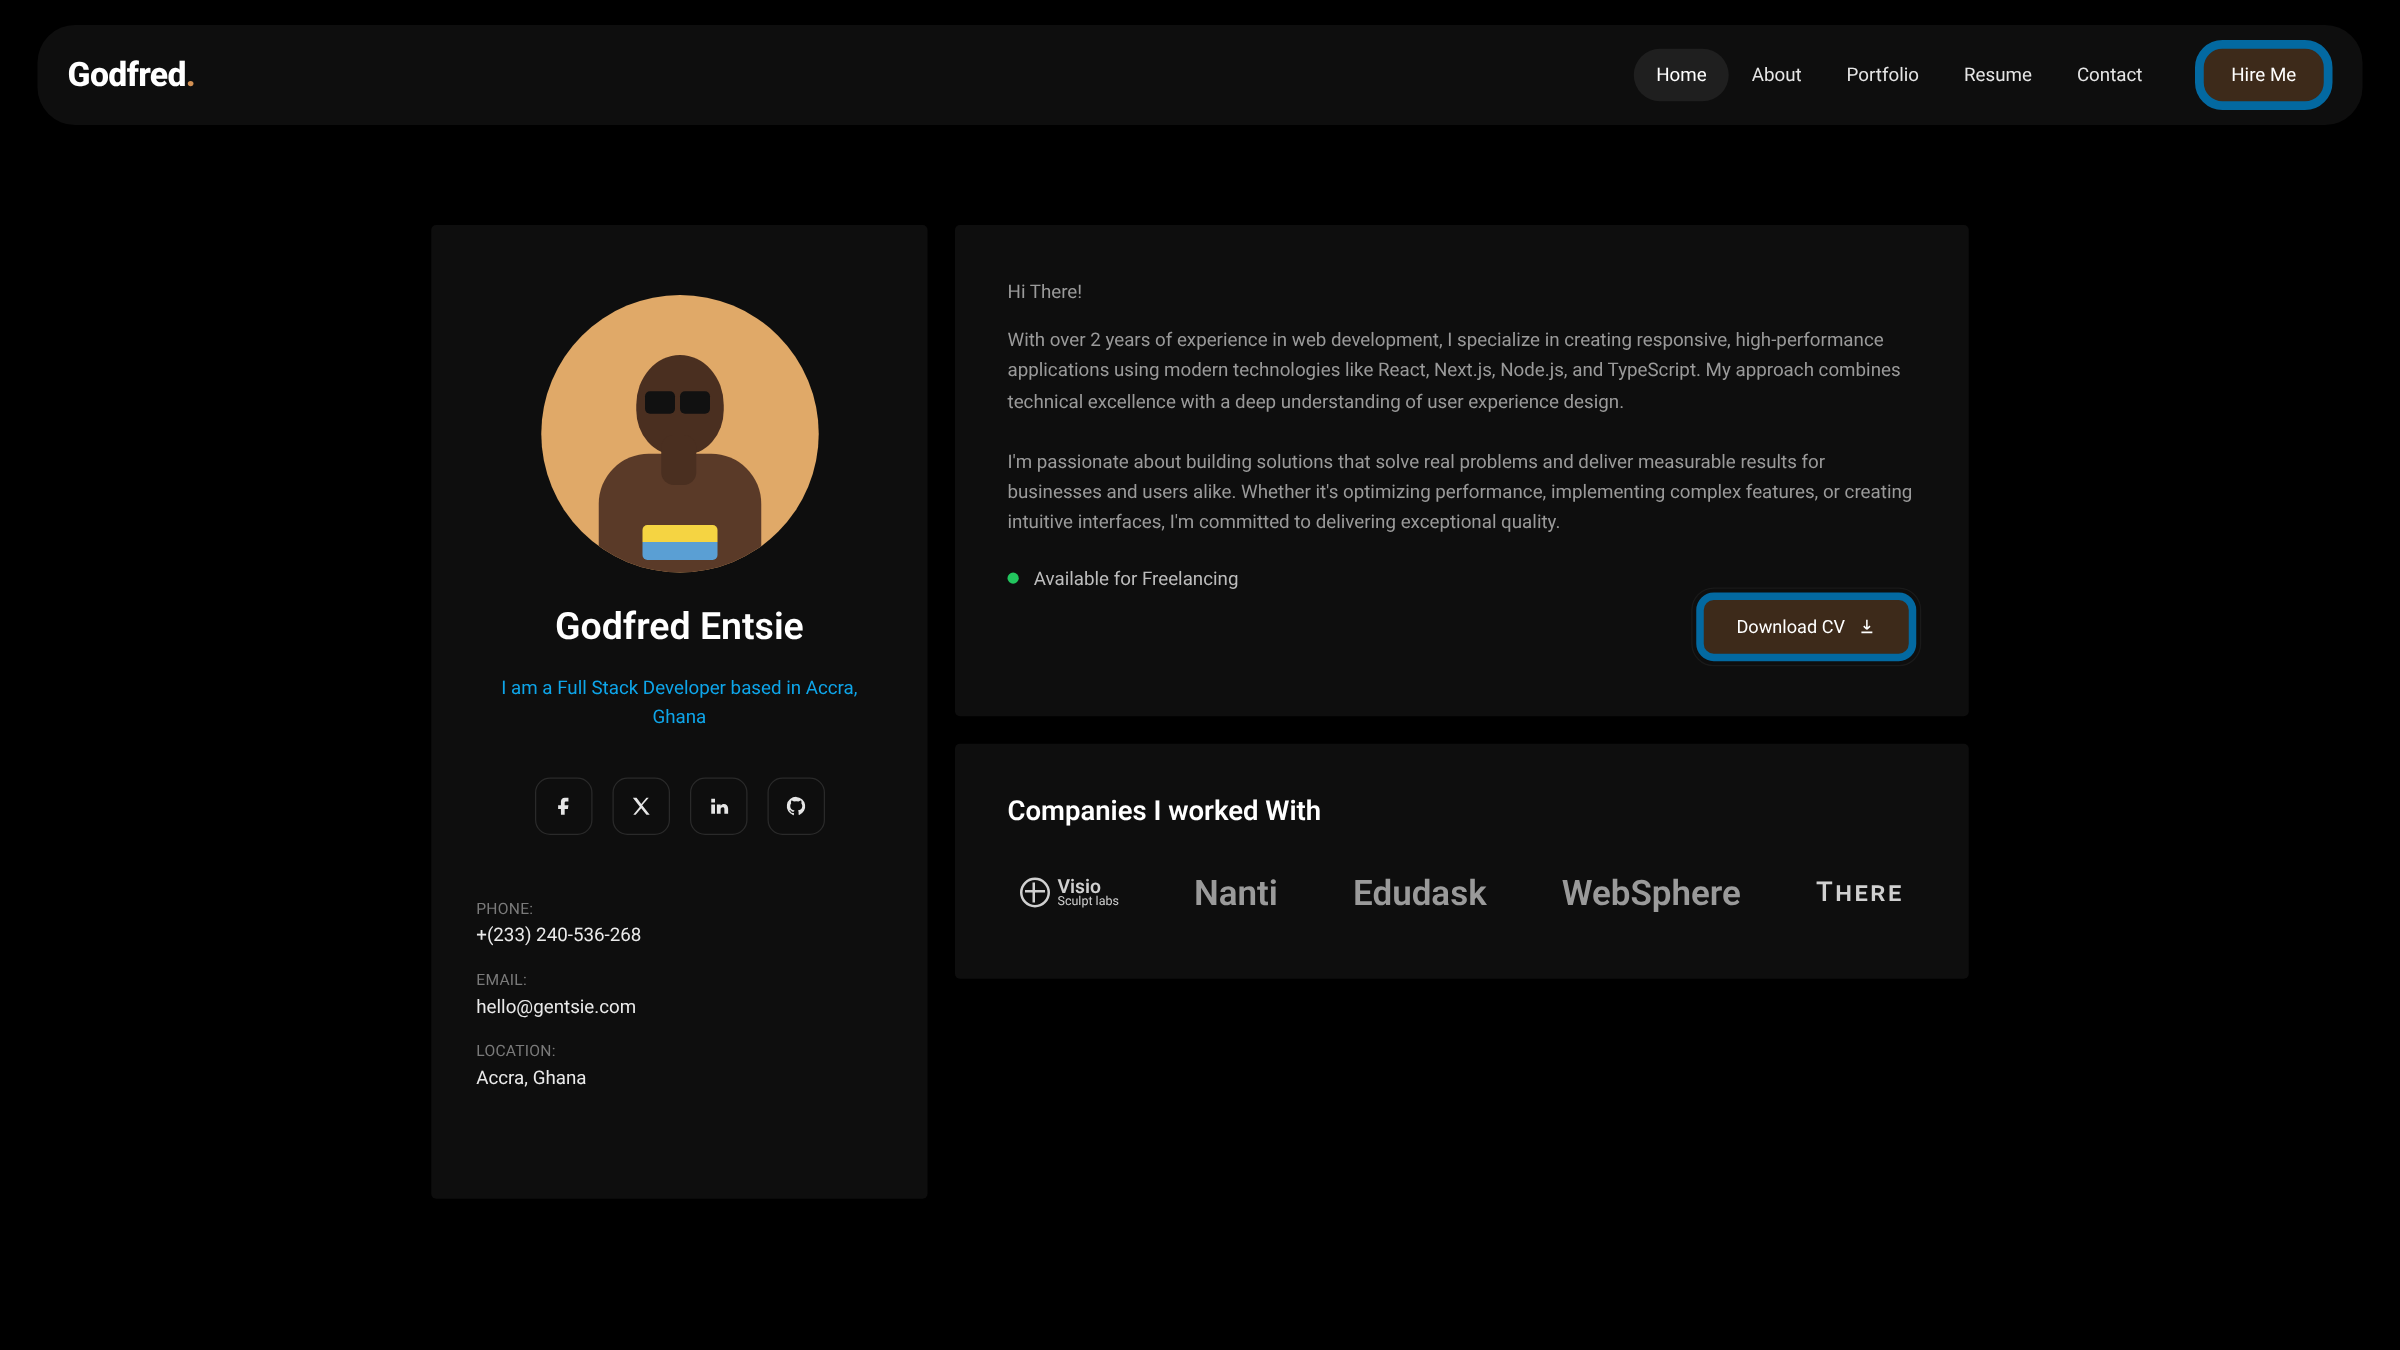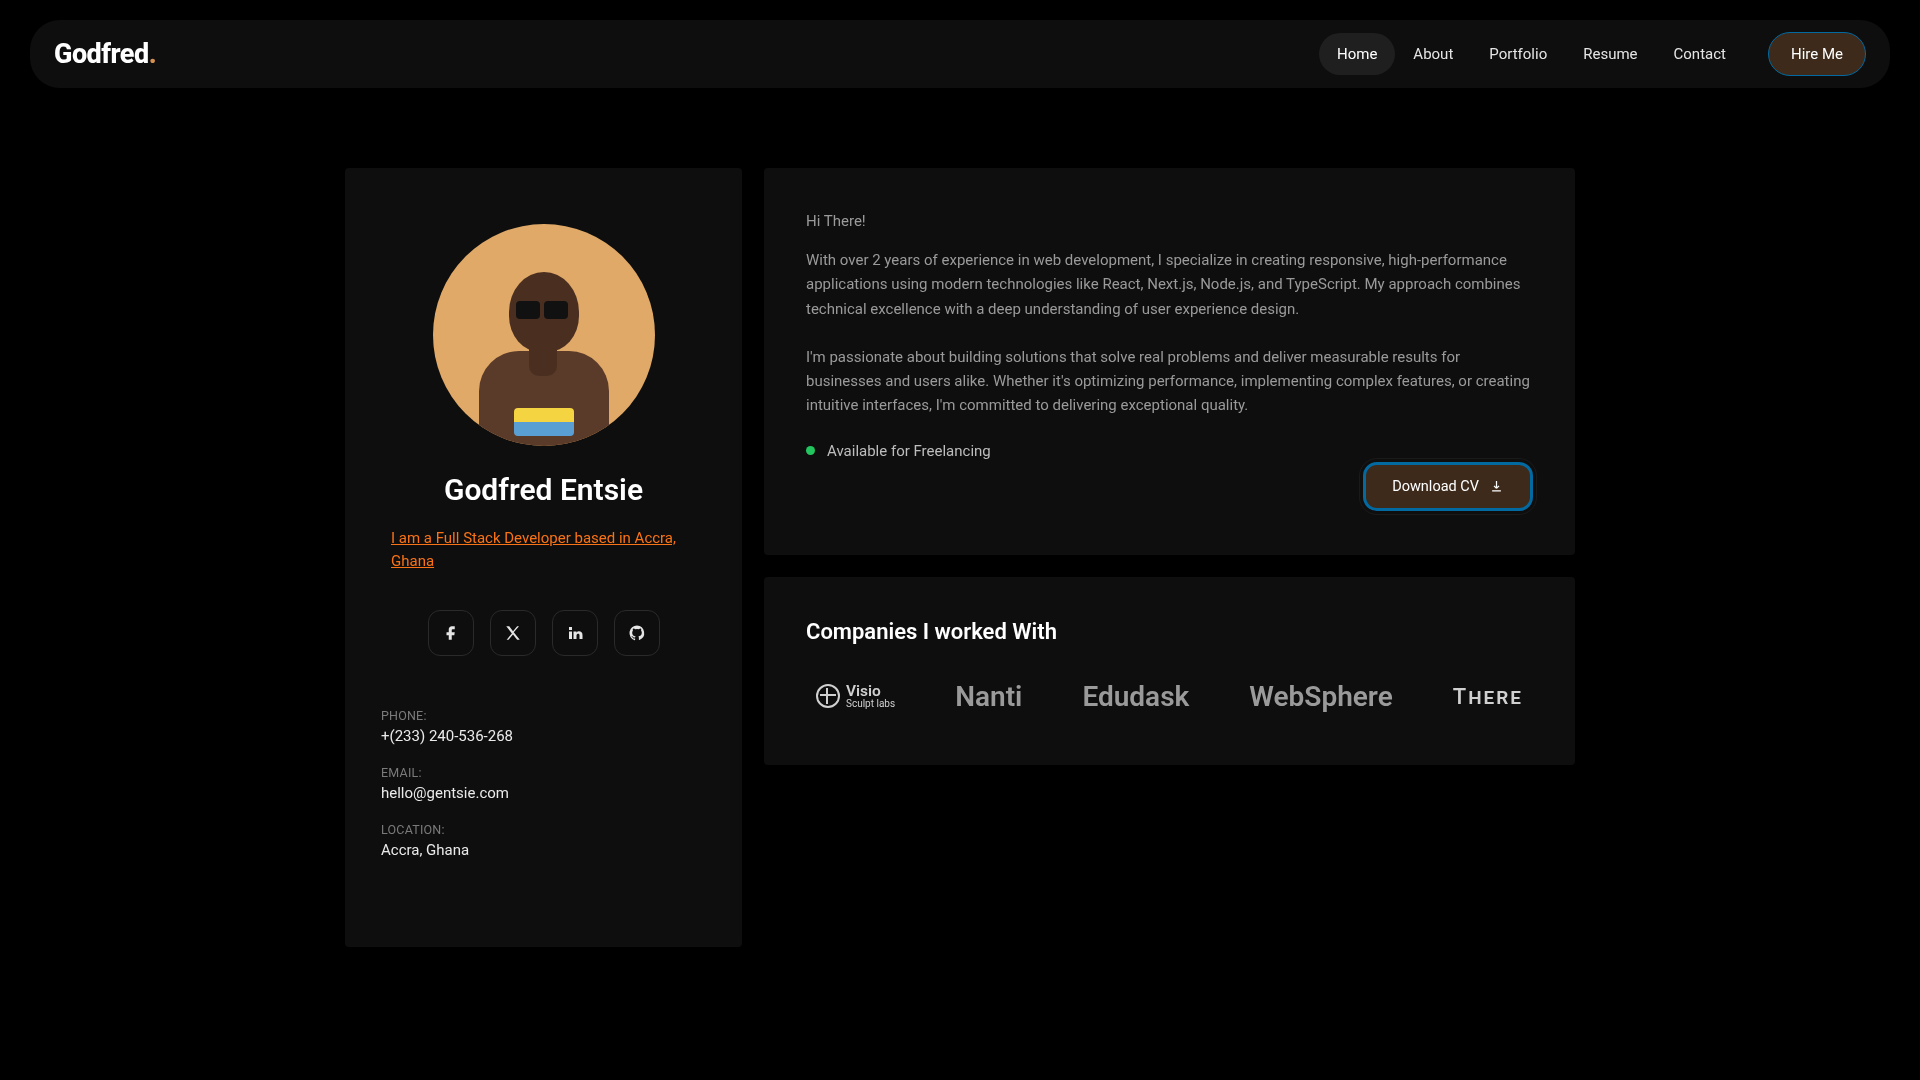--- a/index.html
+++ b/index.html
@@ -34,21 +34,21 @@
     font-size: 15px;
     color: #e5e5e5;
     cursor: pointer;
     border-radius: 22px;
   }
   .nav-link.active { background: #1f1f1f; color: #fff; }
   .hire-btn {
     margin-left: 18px;
     padding: 12px 22px;
     background: #3d2a1a;
-    border: 1px solid #0369a1;
+    border: 7px solid #0369a1;
     border-radius: 22px;
     font-size: 15px;
     color: #fff;
     cursor: pointer;
   }
   .main {
     display: flex;
     gap: 22px;
     max-width: 1230px;
     margin: 0 auto;
@@ -116,25 +116,25 @@
     background: linear-gradient(#f5d442 50%, #5a9fd4 50%);
     border-radius: 4px;
   }
   .profile-name {
     font-size: 30px;
     font-weight: 600;
     margin-bottom: 20px;
   }
   .profile-tagline {
     font-size: 15px;
-    color: #f97316;
+    color: #0ea5e9;
+    text-align: center;
     line-height: 1.55;
     margin-bottom: 36px;
     padding: 0 10px;
-    text-decoration: underline;
   }
   .socials { display: flex; gap: 16px; margin-bottom: 52px; }
   .social-btn {
     width: 46px; height: 46px;
     border: 1px solid #2a2a2a;
     border-radius: 12px;
     display: flex;
     align-items: center;
     justify-content: center;
     cursor: pointer;
@@ -150,21 +150,21 @@
   .headline { font-size: 34px; font-weight: 500; line-height: 1.32; margin-bottom: 28px; letter-spacing: -0.3px; }
   .para { font-size: 15px; color: #9a9a9a; line-height: 1.62; margin-bottom: 24px; }
   .avail-row { display: flex; align-items: center; gap: 12px; margin-top: 10px; margin-bottom: 2px; }
   .dot-green { width: 9px; height: 9px; background: #22c55e; border-radius: 50%; }
   .avail-text { font-size: 15px; color: #bdbdbd; }
   .cv-row { display:flex; justify-content:flex-end; margin-top: 2px; }
   .cv-btn {
     display:flex; align-items:center; gap:10px;
     padding: 13px 26px;
     background: #3d2a1a;
-    border: 3px solid #0369a1;
+    border: 6px solid #0369a1;
     border-radius: 14px;
     font-size: 14.5px;
     outline: 1px solid rgba(255,255,255,0.05);
     outline-offset: 3px;
     cursor:pointer;
   }
   .cv-btn svg { width:15px; height:15px; stroke:#fff; fill:none; stroke-width:2;}
   .companies-card { padding: 42px 42px 52px; }
   .companies-title { font-size: 22px; font-weight: 600; margin-bottom: 36px; }
   .logo-row { display:flex; align-items:center; justify-content:space-between; gap:30px; padding: 0 10px; }

